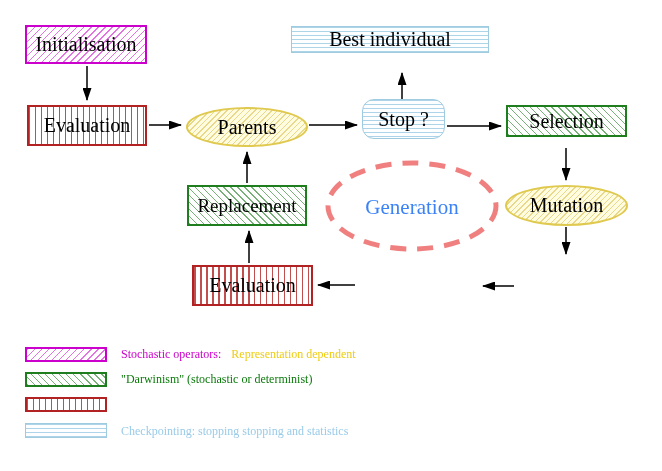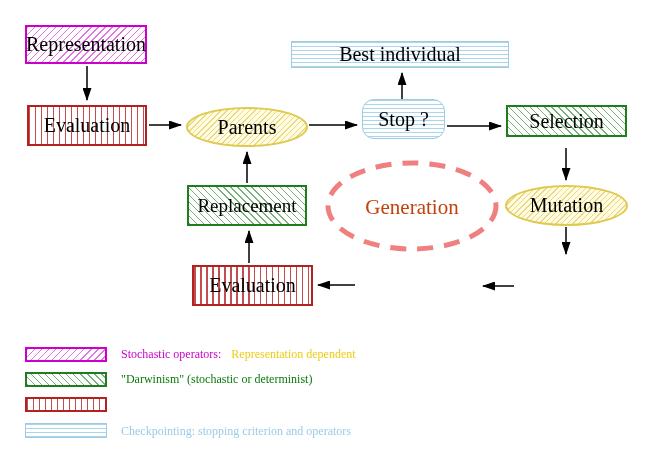--- a/index.html
+++ b/index.html
@@ -48,21 +48,21 @@
   }
   .rounded { border-radius:12px; }
   .ellipse-yellow {
     border:2px solid #dfc94f; border-radius:50%;
     background-color:#fffce0;
     background-image:repeating-linear-gradient(135deg,
       rgba(215,185,70,.55) 0px, rgba(215,185,70,.55) 1px,
       transparent 1px, transparent 4px);
   }
   .generation-label {
-    position:absolute; color:#c2410c; font-size:21px;
+    position:absolute; color:#3b82f6; font-size:21px;
     display:flex; align-items:center; justify-content:center; white-space:nowrap;text-align:center;
   }
 
   .legend-swatch { position:absolute; width:82px; height:15px; box-sizing:border-box; }
   .legend-label {
     position:absolute; left:121px; height:19px; line-height:19px;
     font-size:12px; font-weight:normal; white-space:nowrap;
   }
   .c-magenta  { color:#cc00cc; }
   .c-gold     { color:#eecc11; }
@@ -90,24 +90,24 @@
     <line x1="447" y1="126" x2="501" y2="126" stroke="#000" stroke-width="1.5" marker-end="url(#ah)"></line>
     <line x1="566" y1="148" x2="566" y2="180" stroke="#000" stroke-width="1.5" marker-end="url(#ah)"></line>
     <line x1="566" y1="227" x2="566" y2="254" stroke="#000" stroke-width="1.5" marker-end="url(#ah)"></line>
     <line x1="514" y1="286" x2="483" y2="286" stroke="#000" stroke-width="1.5" marker-end="url(#ah)"></line>
     <line x1="355" y1="285" x2="318" y2="285" stroke="#000" stroke-width="1.5" marker-end="url(#ah)"></line>
     <line x1="249" y1="263" x2="249" y2="231" stroke="#000" stroke-width="1.5" marker-end="url(#ah)"></line>
     <line x1="247" y1="183" x2="247" y2="152" stroke="#000" stroke-width="1.5" marker-end="url(#ah)"></line>
   </svg>
 
   <div class="node box-magenta" style="left:25px; top:25px; width:122px; height:39px">
-    <span>Representation</span>
+    <span>Initialisation</span>
   </div>
 
-  <div class="node box-cyan" style="left:291px; top:41px; width:218px; height:27px">
+  <div class="node box-cyan" style="left:291px; top:26px; width:198px; height:27px">
     <span>Best individual</span>
   </div>
 
   <div class="node box-red" style="left:27px; top:105px; width:120px; height:41px">
     <span>Evaluation</span>
   </div>
 
   <div class="node ellipse-yellow" style="left:186px; top:107px; width:122px; height:40px">
     <span>Parents</span>
   </div>
@@ -142,15 +142,15 @@
   <div class="legend-label" style="top:345px;">
     <span class="c-magenta">Stochastic operators:</span><span class="c-gold gap-left">Representation dependent</span>
   </div>
 
   <div class="legend-swatch box-green" style="left:25px; top:372px;"></div>
   <div class="legend-label c-green" style="top:370px;">"Darwinism" (stochastic or determinist)</div>
 
   <div class="legend-swatch box-red" style="left:25px; top:397px;"></div>
 
   <div class="legend-swatch box-cyan" style="left:25px; top:423px;"></div>
-  <div class="legend-label c-ltblue" style="top:422px;">Checkpointing: stopping criterion and operators</div>
+  <div class="legend-label c-ltblue" style="top:422px;">Checkpointing: stopping stopping and statistics</div>
 
 </div>
 
 </body></html>

